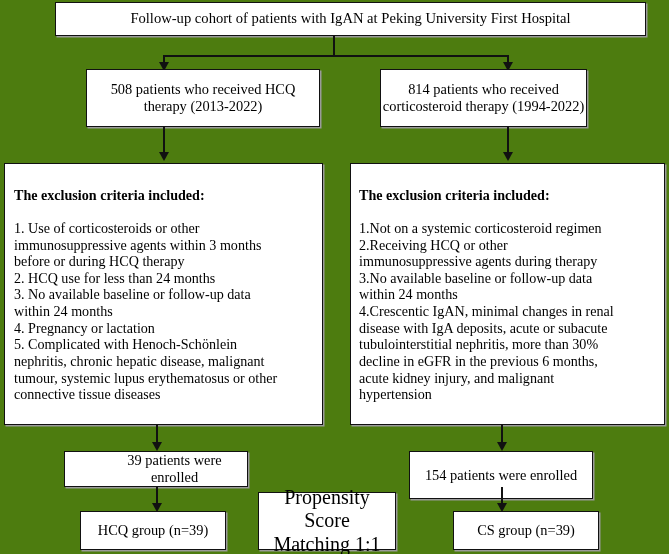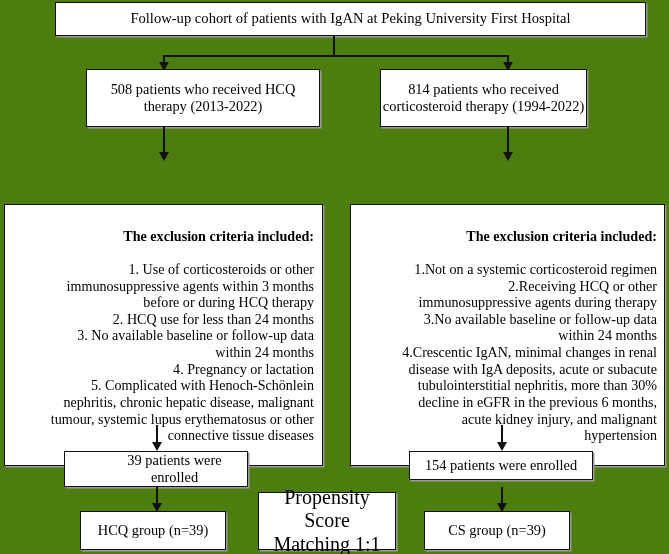--- a/index.html
+++ b/index.html
@@ -26,22 +26,21 @@
     box-shadow: 1.5px 1.5px 0 0 #9a9a9a;
     display: flex;
     align-items: center;
     justify-content: center;
     text-align: center;
     line-height: 1.18;
   }
   .box.left-align {
     align-items: flex-start;
     justify-content: flex-start;
-    text-align: right;
-    margin-top: 41px;
+    text-align: left;
   }
   .box-text {
     display: block;
     width: 100%;
     white-space: pre-line;
   }
 
   
   #box-cohort {
     left: 55px; top: 2px; width: 591px; height: 34px;
@@ -65,33 +64,33 @@
     left: 350px; top: 163px; width: 315px; height: 262px;
     font-size: 14.1px;
     padding: 6px 7px 4px 8px;
   }
   #box-enrolled-hcq {
     left: 64px; top: 451px; width: 184px; height: 36px;
     font-size: 14.4px;
     padding-left: 37px;
   }
   #box-enrolled-cs {
-    left: 409px; top: 451px; width: 184px; height: 29px;
+    left: 409px; top: 451px; width: 184px; height: 48px;
     font-size: 14.4px;
   }
   #box-group-hcq {
     left: 80px; top: 511px; width: 146px; height: 39px;
     font-size: 14.4px;
   }
   #box-psm {
     left: 258px; top: 492px; width: 138px; height: 58px;
     font-size: 20px;
   }
   #box-group-cs {
-    left: 424px; top: 511px; width: 146px; height: 39px;
+    left: 453px; top: 511px; width: 146px; height: 39px;
     font-size: 14.4px;
   }
 
   .excl-head {
     font-weight: bold;
     display: block;
   }
   .excl-body {
     display: block;
     white-space: pre-line;

